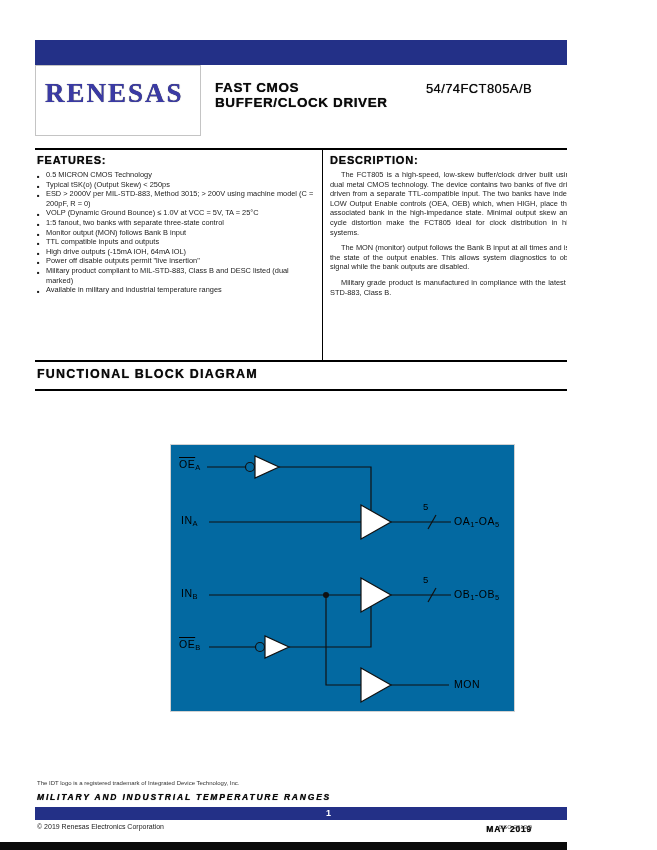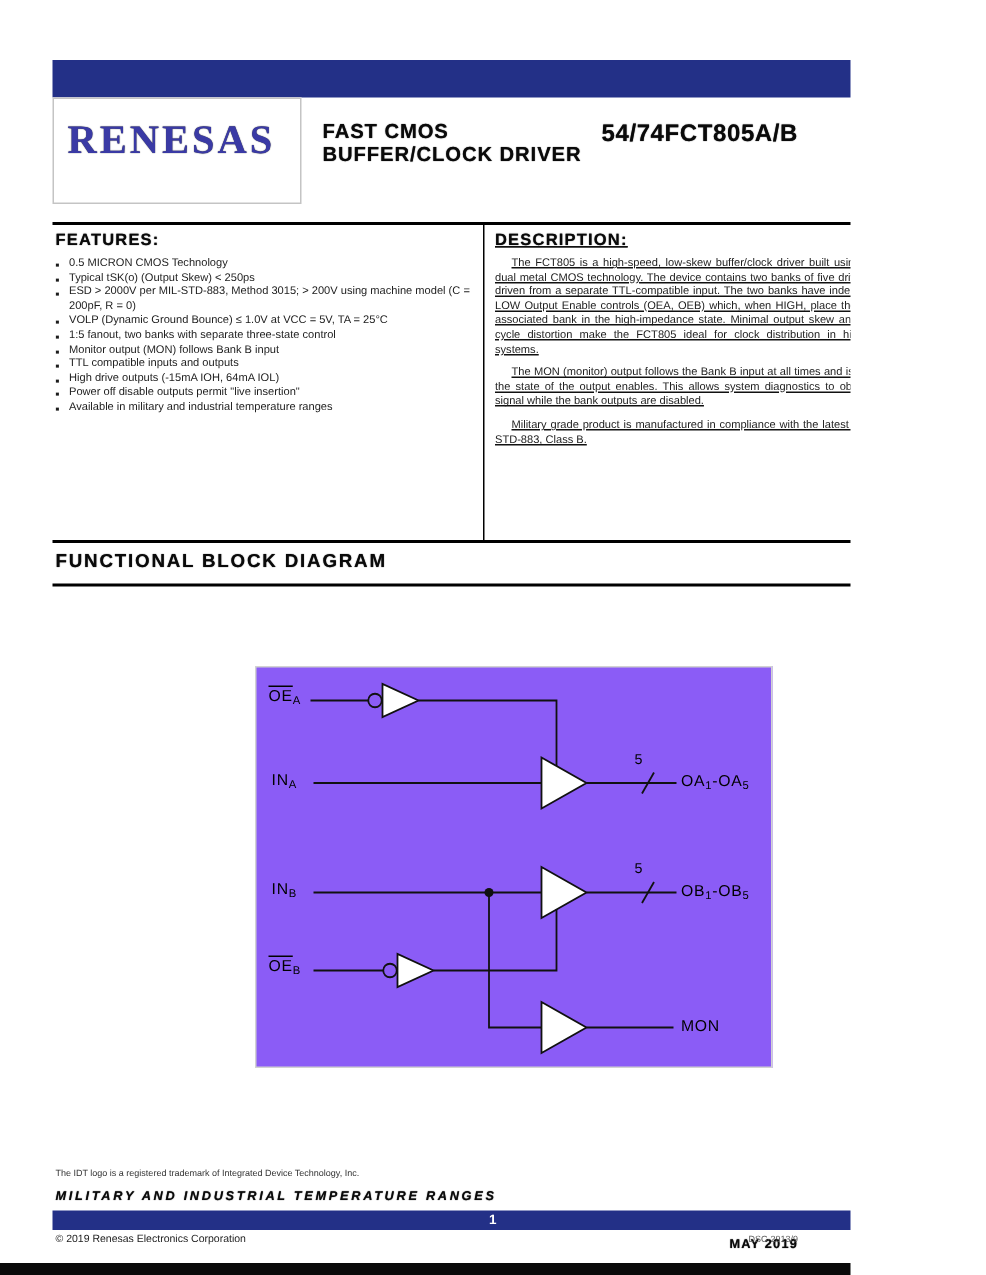--- a/index.html
+++ b/index.html
@@ -8,44 +8,44 @@
   .scan{text-shadow:0 0 0.7px rgba(0,0,0,0.85);}
 
   
   .top-bar{position:absolute;left:35px;top:40px;width:587px;height:25px;background:#233087;}
   .logo-box{position:absolute;left:35px;top:65px;width:166px;height:71px;background:#fff;
             border:1px solid #c4c4c4;box-sizing:border-box;}
   .logo-text{position:absolute;left:9px;top:12px;font-family:"Liberation Serif",serif;
              font-weight:bold;font-size:27px;letter-spacing:2px;color:#3a3aa5;}
   .title-block{position:absolute;left:215px;top:80px;}
   .title-line{font-weight:bold;font-size:13.5px;line-height:15px;letter-spacing:0.6px;color:#0a0a0a;}
-  .part-number{position:absolute;right:35px;top:81px;font-weight:bold;font-size:16px;
+  .part-number{position:absolute;right:35px;top:81px;font-weight:normal;font-size:13px;
                letter-spacing:0.4px;color:#0a0a0a;text-align:right;}
 
   
   .rule{position:absolute;left:35px;width:587px;background:#000;}
   .rule-header{top:148px;height:2px;}
   .rule-mid{top:360px;height:1.5px;}
   .rule-fbd{top:389px;height:1.5px;}
   .vdiv{position:absolute;left:322px;top:150px;width:1.2px;height:210px;background:#000;}
 
   
   .sec-heading{font-weight:bold;font-size:11px;letter-spacing:0.8px;color:#0a0a0a;margin-bottom:4px;}
   .features-col{position:absolute;left:37px;top:154px;width:278px;}
   .features-col ul{margin:4px 0 0 0;padding:0;list-style:none;}
   .features-col li{position:relative;padding-left:9px;font-size:7.4px;line-height:9.6px;color:#1c1c1c;}
   .features-col li::before{content:"■";position:absolute;left:0;top:2px;font-size:4.2px;color:#1c1c1c;}
-  .desc-col{position:absolute;left:330px;top:154px;width:290px;text-decoration:underline;}
+  .desc-col{position:absolute;left:330px;top:154px;width:290px;}
   .desc-col p{margin:0 0 6px 0;font-size:7.4px;line-height:9.6px;text-align:justify;
               text-indent:11px;color:#1c1c1c;}
 
   
   .fbd-heading{position:absolute;left:37px;top:367px;font-weight:bold;font-size:12.5px;
                letter-spacing:1.2px;color:#0a0a0a;}
-  .diagram{position:absolute;left:170px;top:444px;width:345px;height:268px;background:#8b5cf6;
+  .diagram{position:absolute;left:170px;top:444px;width:345px;height:268px;background:#0369a1;
            border:1px solid #d2d2d2;box-sizing:border-box;}
   .diagram svg{position:absolute;left:0;top:0;}
   .dlabel{position:absolute;font-size:10.5px;color:#000;letter-spacing:0.5px;white-space:nowrap;}
   .dlabel sub{font-size:7.5px;vertical-align:-2px;}
   .ovl{text-decoration:overline;}
   .bus5{position:absolute;font-size:9.5px;color:#000;}
 
   
   .trademark{position:absolute;left:37px;top:780px;font-size:6px;color:#333;}
   .temp-range{position:absolute;left:37px;top:792px;font-weight:bold;font-size:8.5px;
@@ -80,20 +80,21 @@
     <ul>
       <li>0.5 MICRON CMOS Technology</li>
       <li>Typical tSK(o) (Output Skew) &lt; 250ps</li>
       <li>ESD &gt; 2000V per MIL-STD-883, Method 3015; &gt; 200V using machine model (C = 200pF, R = 0)</li>
       <li>VOLP (Dynamic Ground Bounce) ≤ 1.0V at VCC = 5V, TA = 25°C</li>
       <li>1:5 fanout, two banks with separate three-state control</li>
       <li>Monitor output (MON) follows Bank B input</li>
       <li>TTL compatible inputs and outputs</li>
       <li>High drive outputs (-15mA IOH, 64mA IOL)</li>
       <li>Power off disable outputs permit "live insertion"</li>
+      <li>Military product compliant to MIL-STD-883, Class B and DESC listed (dual marked)</li>
       <li>Available in military and industrial temperature ranges</li>
     </ul>
   </div>
 
   <div class="vdiv"></div>
 
   <div class="desc-col">
     <div class="sec-heading scan">DESCRIPTION:</div>
     <p>The FCT805 is a high-speed, low-skew buffer/clock driver built using an advanced dual metal CMOS technology. The device contains two banks of five drivers, each bank driven from a separate TTL-compatible input. The two banks have independent, active-LOW Output Enable controls (OEA, OEB) which, when HIGH, place the outputs of the associated bank in the high-impedance state. Minimal output skew and very low duty cycle distortion make the FCT805 ideal for clock distribution in high-performance systems.</p>
     <p>The MON (monitor) output follows the Bank B input at all times and is not affected by the state of the output enables. This allows system diagnostics to observe the clock signal while the bank outputs are disabled.</p>

